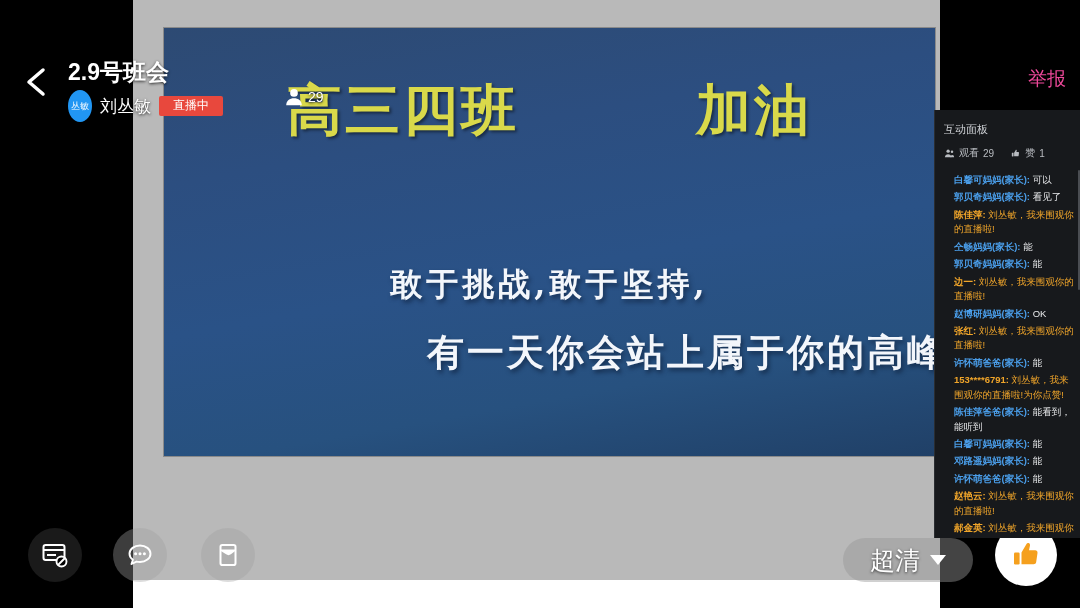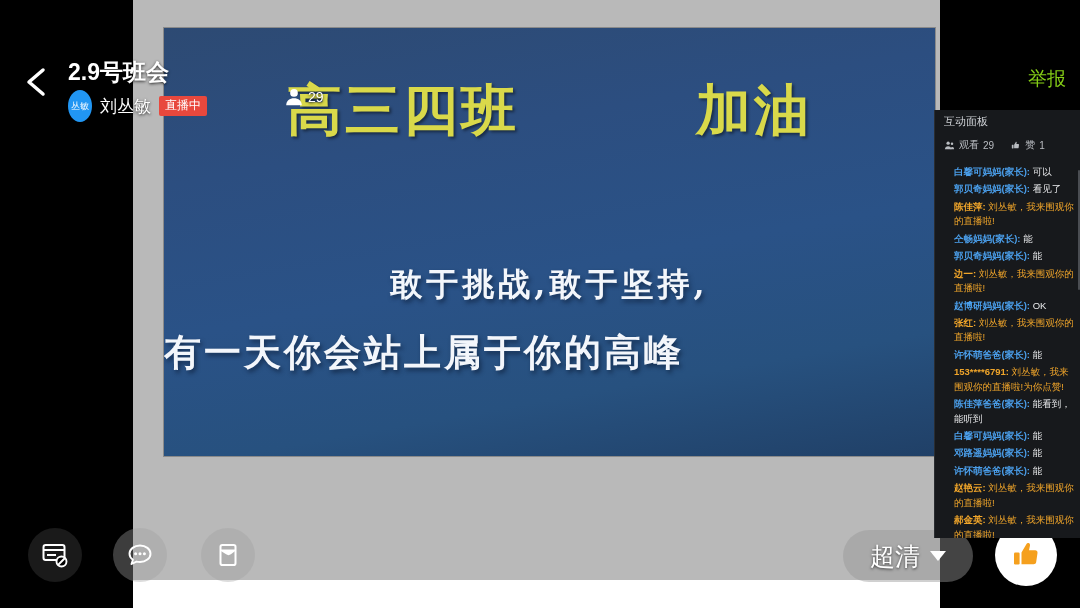--- a/index.html
+++ b/index.html
@@ -16,69 +16,69 @@
   .right-black{position:absolute;left:940px;top:0;width:140px;height:608px;background:#000;}
   .bottom-black{position:absolute;left:0;top:580px;width:133px;height:28px;background:#000;}
 
   
   .slide-title{position:absolute;top:46px;left:0;width:100%;text-align:center;
     color:#d9d94a;font-family:"DejaVu Serif","Liberation Serif",serif;font-size:55px;font-weight:700;
     letter-spacing:3px;text-shadow:2px 2px 3px rgba(0,0,0,.45);white-space:pre;}
   .slide-line1{position:absolute;top:235px;left:0;width:100%;text-align:center;
     color:#f3f6fb;font-family:"DejaVu Serif","Liberation Serif",serif;font-size:32px;font-weight:700;
     letter-spacing:4px;text-shadow:2px 3px 4px rgba(10,25,50,.6);}
-  .slide-line2{position:absolute;top:300px;left:0;width:100%;text-align:left;
+  .slide-line2{position:absolute;top:300px;left:12px;width:100%;text-align:right;
     color:#f3f6fb;font-family:"DejaVu Serif","Liberation Serif",serif;font-size:37px;font-weight:700;
     letter-spacing:3px;text-shadow:2px 3px 4px rgba(10,25,50,.6);}
   .slide-watermark{position:absolute;left:612px;top:505px;color:#c0392b;font-size:31px;font-weight:700;
     font-family:"DejaVu Serif","Liberation Serif",serif;letter-spacing:2px;opacity:.85;
     background:rgba(40,70,110,.55);padding:1px 6px;}
 
   
   .back-btn{position:absolute;left:18px;top:62px;width:40px;height:40px;cursor:pointer;}
   .back-btn svg{display:block;}
   .room-title{position:absolute;left:68px;top:57px;color:#ffffff;font-size:23px;font-weight:600;
     text-shadow:0 1px 3px rgba(0,0,0,.8);white-space:nowrap;}
   .host-row{position:absolute;left:68px;top:90px;display:flex;align-items:center;gap:8px;white-space:nowrap;}
   .avatar{width:24px;height:32px;border-radius:50%;background:#2196f3;color:#fff;font-size:9px;
     display:flex;align-items:center;justify-content:center;line-height:1;text-align:center;flex:0 0 auto;}
   .host-name{color:#fff;font-size:17px;text-shadow:0 1px 3px rgba(0,0,0,.8);}
-  .live-badge{background:#e8483d;color:#fff;font-size:12px;padding:2px 6px;border-radius:2px;line-height:1.3;}
-  .report-btn{position:absolute;right:14px;top:66px;color:#84cc16;font-size:19px;cursor:pointer;
+  .live-badge{background:#e8483d;color:#fff;font-size:12px;padding:2px 14px;border-radius:2px;line-height:1.3;}
+  .report-btn{position:absolute;right:14px;top:66px;color:#ec4899;font-size:19px;cursor:pointer;
     text-shadow:0 1px 3px rgba(0,0,0,.9);text-align:right;}
 
   
   .viewer-pill{position:absolute;left:283px;top:86px;display:flex;align-items:center;gap:3px;}
   .viewer-pill .count{color:#fff;font-size:14px;text-shadow:0 1px 3px rgba(0,0,0,.9);}
 
   
   .ctrl{position:absolute;bottom:26px;width:54px;height:54px;border-radius:50%;
     background:rgba(160,160,160,.38);display:flex;align-items:center;justify-content:center;cursor:pointer;}
   .ctrl.c1{left:28px;background:rgba(120,120,120,.22);}
   .ctrl.c2{left:113px;}
   .ctrl.c3{left:201px;}
 
   
-  .quality{position:absolute;left:843px;bottom:26px;width:130px;height:52px;border-radius:26px;
+  .quality{position:absolute;left:843px;bottom:26px;width:130px;height:44px;border-radius:26px;
     background:rgba(150,150,150,.45);display:flex;align-items:center;justify-content:center;gap:10px;cursor:pointer;}
   .quality .q-label{color:#fff;font-size:25px;text-shadow:0 1px 3px rgba(0,0,0,.7);}
   .caret{width:0;height:0;border-left:8px solid transparent;border-right:8px solid transparent;
     border-top:10px solid #ffffff;}
 
   
   .like-btn{position:absolute;right:23px;bottom:22px;width:62px;height:62px;border-radius:50%;
     background:#fff;display:flex;align-items:center;justify-content:center;cursor:pointer;
     box-shadow:0 2px 6px rgba(0,0,0,.4);}
   .like-bubble{position:absolute;right:21px;bottom:88px;min-width:66px;height:28px;border-radius:5px;
     background:#f5a01e;color:#fff;font-size:15px;display:flex;align-items:center;justify-content:center;}
 
   
   .chat-panel{position:absolute;left:934px;top:110px;width:146px;height:428px;background:#17191c;
     border-left:1px solid #2a2d31;overflow:hidden;}
-  .chat-head{padding:4px 9px 2px 9px;color:#cfd2d6;font-size:11px;}
+  .chat-head{padding:12px 9px 2px 9px;color:#cfd2d6;font-size:11px;}
   .chat-stats{display:flex;align-items:center;gap:16px;padding:7px 20px 9px 9px;}
   .stat{display:flex;align-items:center;gap:4px;color:#b9bcc1;font-size:10px;}
   .chat-list{padding:4px 7px 0 7px;}
   .msg{font-size:9.5px;line-height:1.52;margin-bottom:3px;word-break:break-all;padding-left:12px;}
   .msg .nm{font-weight:700;}
   .msg.blue .nm{color:#4a9eea;}
   .msg.blue .tx{color:#e9eaec;}
   .msg.gold .nm{color:#f0a52a;}
   .msg.gold .tx{color:#f0a52a;}
   .scrollbar{position:absolute;right:1px;top:60px;width:2px;height:120px;background:#4a4d52;border-radius:1px;}

